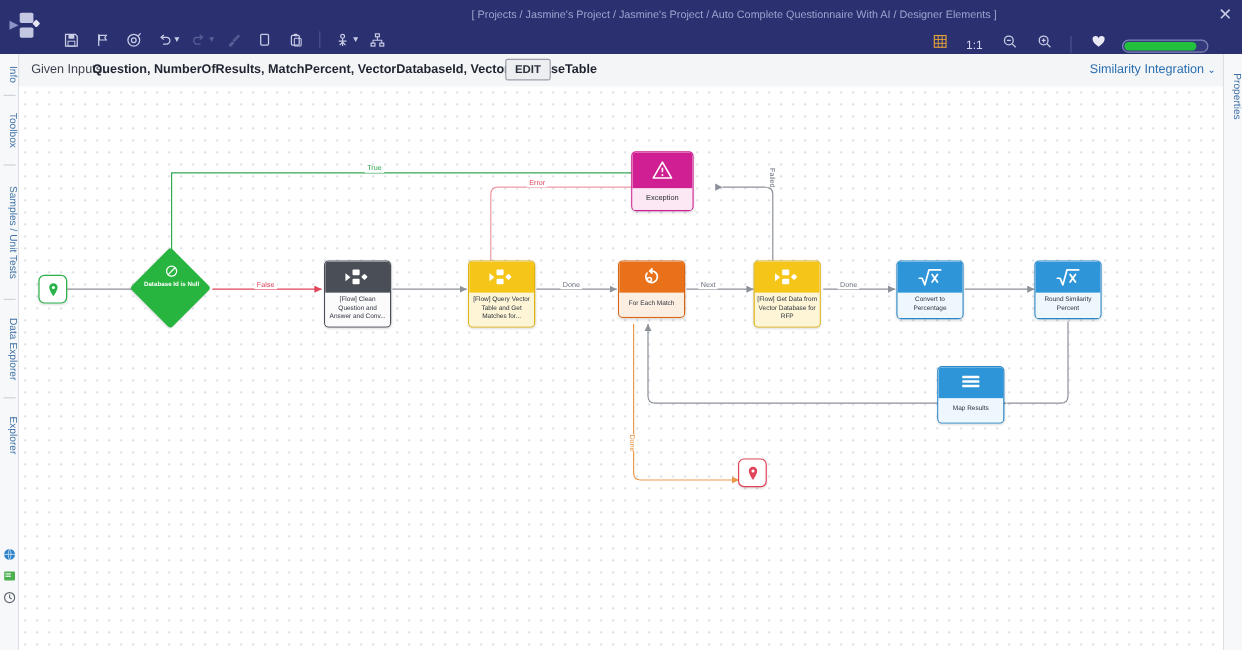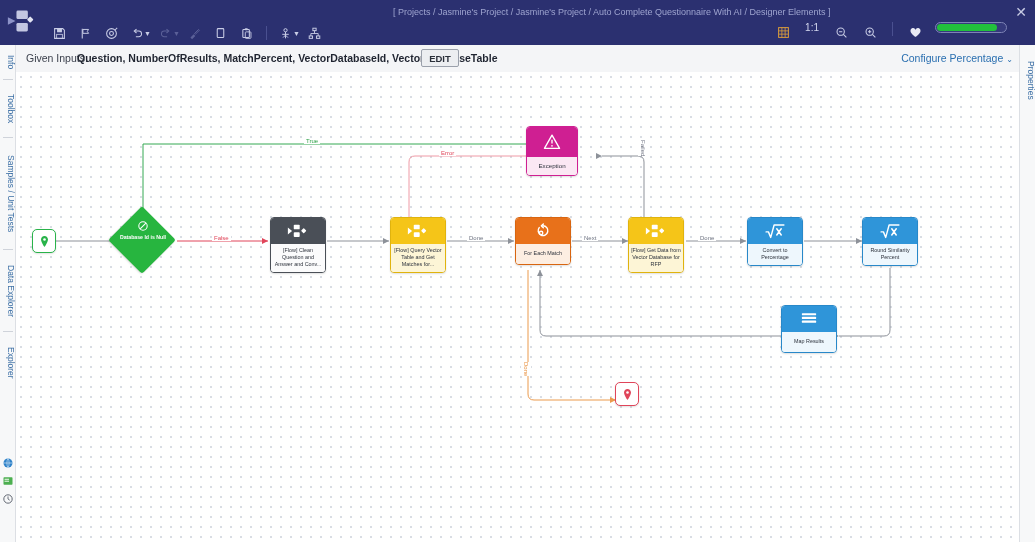--- a/index.html
+++ b/index.html
@@ -35,21 +35,21 @@
   .tb { position: absolute; left: 46px; top: 22px; height: 22px; display: flex; align-items: center; gap: 0; }
   .tb-btn {
     width: 26px; height: 20px; display: flex; align-items: center; justify-content: center;
     cursor: pointer; color: #c9cde6;
   }
   .tb-btn.dim { color: #5b6098; }
   .tb-caret { font-size: 7px; margin-left: -6px; margin-right: 2px; color: #c9cde6; cursor: pointer; }
   .tb-sep { width: 1px; height: 14px; background: #4a5090; margin: 0 6px; }
 
   
-  .hdr-right { position: absolute; right: 28px; top: 22px; height: 22px; display: flex; align-items: flex-start; gap: 3px; }
+  .hdr-right { position: absolute; right: 28px; top: 22px; height: 22px; display: flex; align-items: flex-end; gap: 3px; }
   .hdr-right .tb-btn { color: #c9cde6; }
   .ratio-lbl { font-size: 10px; color: #d3d7ee; padding: 0 6px; cursor: pointer; }
   .zoom-track {
     width: 72px; height: 11px; border-radius: 6px; border: 1px solid #7d83b5;
     background: #353a7c; position: relative; margin-left: 4px; cursor: pointer;
   }
   .zoom-fill { position: absolute; left: 1px; top: 1px; height: 7px; width: 60px; border-radius: 5px; background: #22c03c; }
 
   
   .subbar {
@@ -270,21 +270,21 @@
       <div class="zoom-fill"></div>
     </div>
   </div>
 </div>
 
 <div class="subbar">
   <div class="given-lbl">Given Inputs:</div>
   <div class="given-val">Question, NumberOfResults, MatchPercent, VectorDatabaseId, VectorDatabaseTable</div>
   <div class="edit-btn">EDIT</div>
   <div class="cfg-int">
-    <span>Configure Percentage</span><span class="cfg-caret">⌄</span>
+    <span>Similarity Integration</span><span class="cfg-caret">⌄</span>
   </div>
 </div>
 
 <div class="rail rail-left">
   <div class="rail-tab" style="top:4px;height:26px">Info</div>
   <div class="rail-div" style="top:34px"></div>
   <div class="rail-tab" style="top:40px;height:48px">Toolbox</div>
   <div class="rail-div" style="top:92px"></div>
   <div class="rail-tab" style="top:98px;height:102px">Samples / Unit Tests</div>
   <div class="rail-div" style="top:204px"></div>

